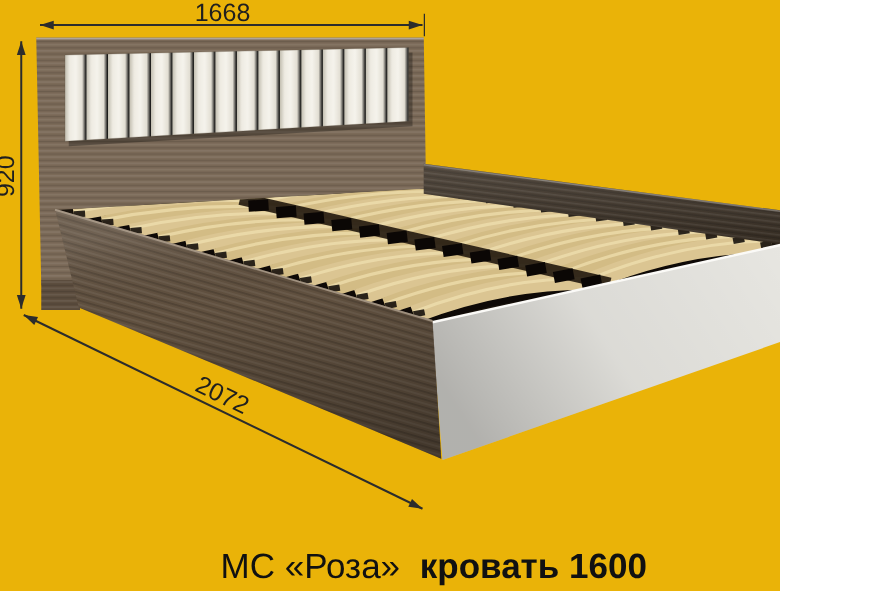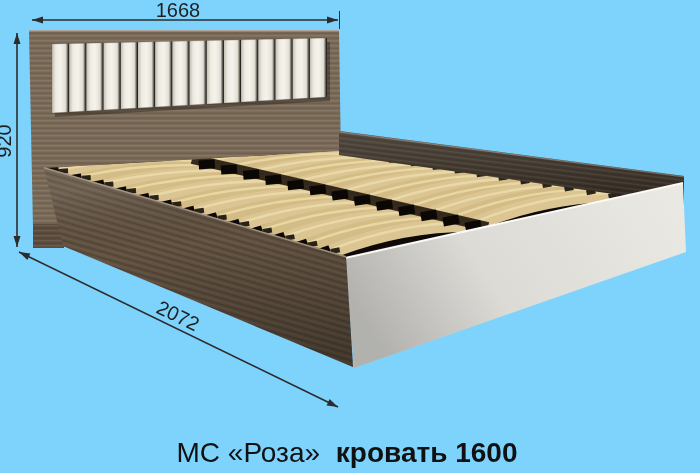--- a/index.html
+++ b/index.html
@@ -1,19 +1,19 @@
 <!DOCTYPE html>
 <html><head>
 <meta charset="utf-8">
 <style>
   html,body{margin:0;padding:0;background:#ffffff;}
   .stage{
     position:relative;
-    width:700px;height:473px;
-    background:#7dd3fc;
+    width:624px;height:473px;
+    background:#eab308;
     font-family:"Liberation Sans", sans-serif;
     overflow:hidden;
   }
   svg text{font-family:"Liberation Sans", sans-serif;}
   .dim-label{fill:#1f1f1f;font-size:20px;}
   .caption-series{font-weight:400;}
   .caption-product{font-weight:700;}
 </style>
 </head>
 <body>

